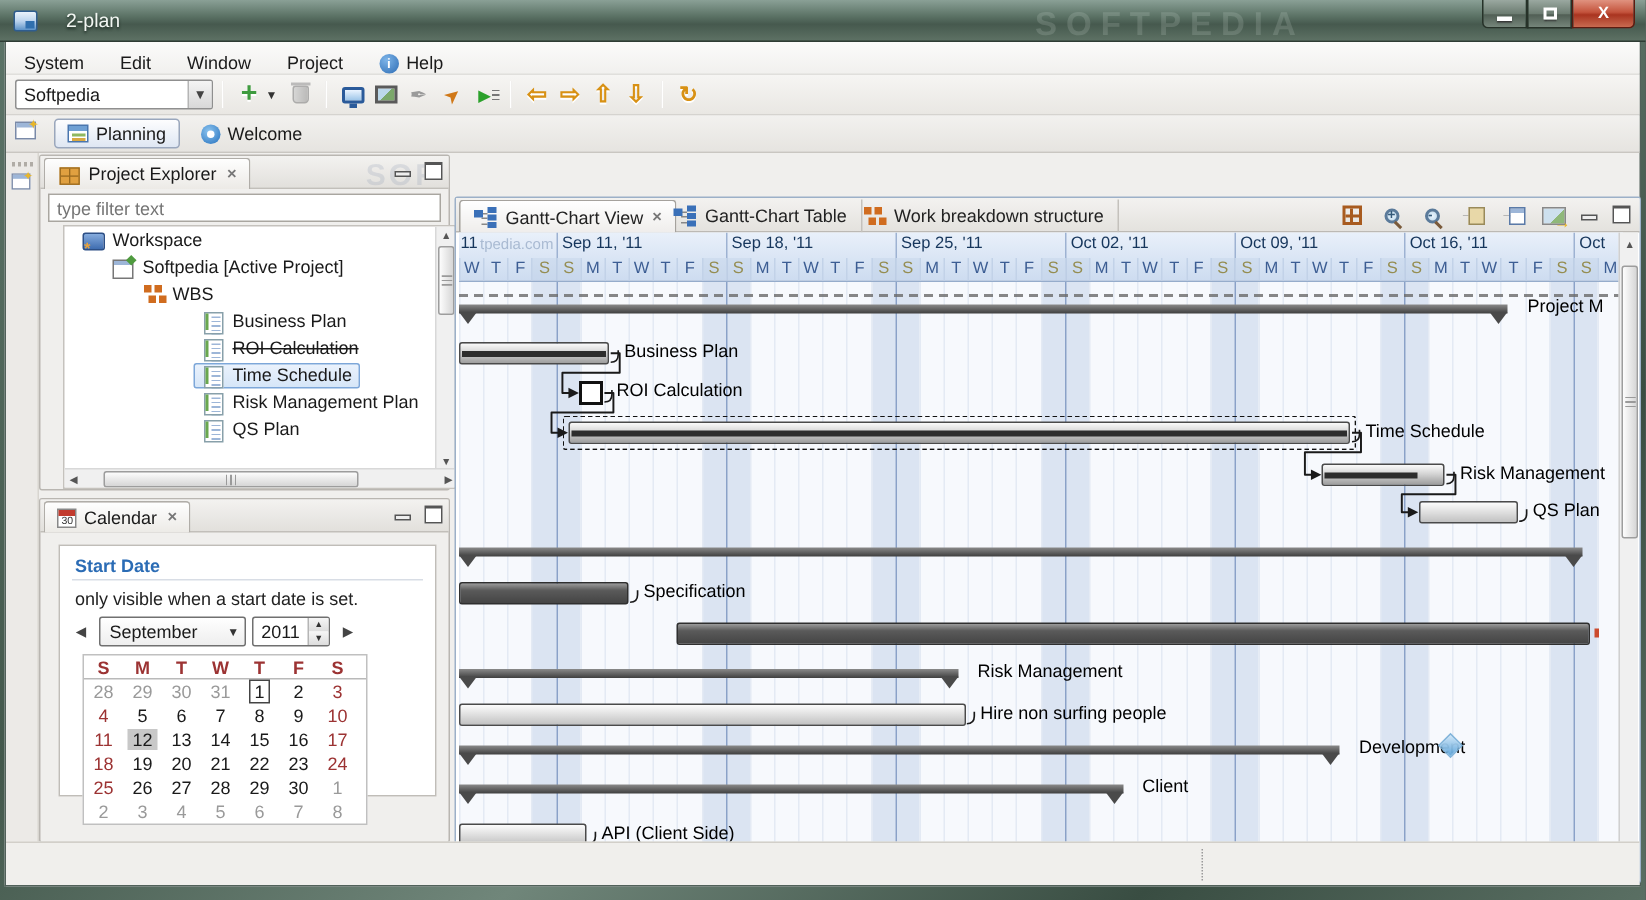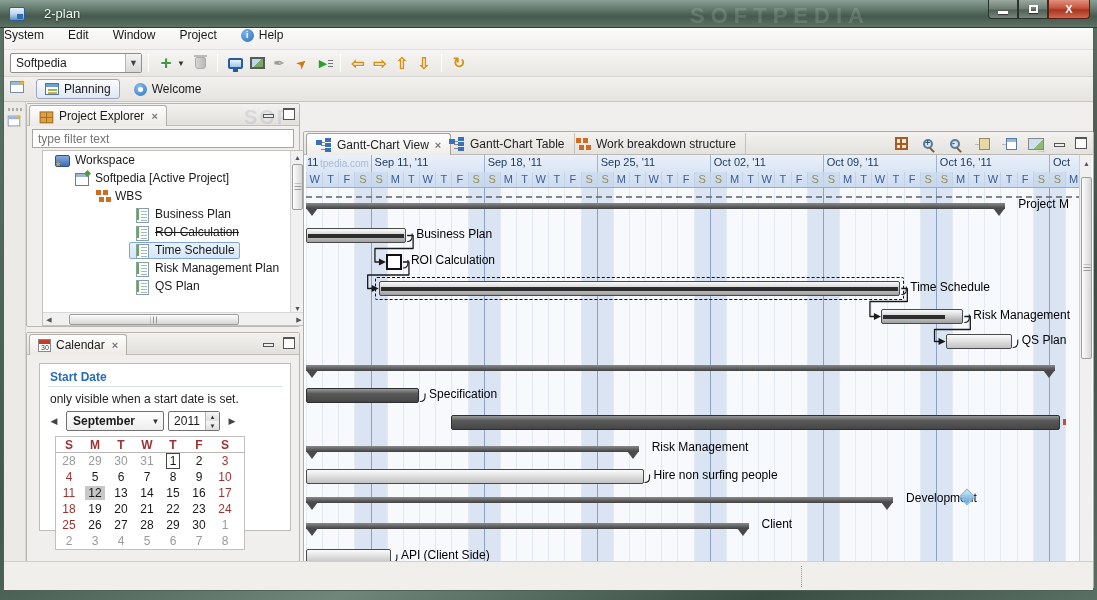--- a/index.html
+++ b/index.html
@@ -21,21 +21,21 @@
     color:#fff; font-size:11px; font-weight:bold; background:linear-gradient(180deg,#9aa8a0 0%,#6d7d72 50%,#515f55 55%,#75857a 100%); }
   .wb-min { border-radius:0 0 0 4px; }
   .wb-close { width:42px; border-radius:0 0 4px 0;
     background:linear-gradient(180deg,#e0927f 0%,#c4543d 45%,#a93420 55%,#c96a50 100%); border-color:#5e1b10; }
   .wb .glyph-min { width:10px; height:3px; background:#fff; margin-top:6px; box-shadow:0 1px 1px #333; }
   .wb .glyph-max { width:9px; height:8px; border:2px solid #fff; box-shadow:0 1px 1px #333; }
   
   .client { position:absolute; left:3px; top:28px; width:1091px; height:563px; background:#f0efed; border:1px solid #51615a; border-top:none; }
   
   .menubar { position:absolute; left:0; top:0; width:100%; height:22px; background:linear-gradient(180deg,#fbfbfa,#f1f0ee);
-    border-bottom:1px solid #e0dfdc; display:flex; align-items:flex-start; gap:24px; }
+    border-bottom:1px solid #e0dfdc; display:flex; align-items:flex-end; gap:24px; padding-left:12px; }
   .menu-item { cursor:default; display:flex; align-items:center; gap:5px; }
   .info-icon { width:13px; height:13px; border-radius:50%; background:radial-gradient(circle at 35% 30%,#7db4e8,#2d6cb4);
     color:#fff; font-size:9px; font-weight:bold; display:flex; align-items:center; justify-content:center; }
   
   .toolbar { position:absolute; left:0; top:22px; width:100%; height:27px; background:linear-gradient(180deg,#f6f5f3,#e9e7e3);
     border-bottom:1px solid #d5d3cf; display:flex; align-items:center; padding-left:6px; }
   .tsep { width:1px; height:18px; margin:0 6px; background:#cfccc7; border-right:1px solid #fff; }
   .combo { width:132px; height:20px; background:#fff; border:1px solid #8f8f8f; border-radius:2px; display:flex; align-items:center; }
   .combo .val { flex:1; padding-left:5px; }
   .combo .drop { width:16px; height:100%; display:flex; align-items:center; justify-content:center; color:#444; font-size:9px;
@@ -120,21 +120,21 @@
   .cal-icon { width:13px; height:13px; border:1px solid #888; background:#fff; position:relative; }
   .cal-icon::before { content:""; position:absolute; left:0; top:0; right:0; height:4px; background:#c23b2e; }
   .cal-icon::after { content:"30"; position:absolute; left:2px; bottom:0; font-size:7px; color:#333; }
   .groupbox { position:absolute; left:12px; top:30px; width:252px; height:168px; background:#fff; border:1px solid #c0bdb8; }
   .gb-title { position:absolute; left:10px; top:6px; color:#2b6cb5; font-weight:bold; }
   .gb-rule { position:absolute; left:8px; top:22px; right:8px; height:1px; background:#d8dde5; }
   .gb-desc { position:absolute; left:10px; top:28px; color:#222; }
   .cal-nav { position:absolute; left:6px; top:46px; width:240px; height:22px; display:flex; align-items:center; gap:4px; }
   .nav-arrow { width:16px; height:18px; display:flex; align-items:center; justify-content:center; color:#444; font-size:9px; }
   .month-combo { width:98px; height:20px; border:1px solid #707070; border-radius:2px; background:linear-gradient(180deg,#fff,#eee);
-    display:flex; align-items:center;font-weight:bold; }
+    display:flex; align-items:center; }
   .month-combo .val { flex:1; padding-left:6px; }
   .month-combo .drop { width:15px; color:#333; font-size:8px; text-align:center; }
   .year-spin { width:52px; height:20px; border:1px solid #707070; border-radius:2px; background:#fff; display:flex; align-items:center; }
   .year-spin .val { flex:1; text-align:center; }
   .spin-btns { width:14px; height:100%; display:flex; flex-direction:column; border-left:1px solid #b5b5b5; }
   .spin-btns span { flex:1; font-size:6px; color:#333; display:flex; align-items:center; justify-content:center; background:linear-gradient(180deg,#f6f6f6,#ddd); }
   .calgrid { position:absolute; left:15px; top:72px; width:190px; height:114px; border:1px solid #c0c0c0; background:#fff; }
   .calrow { display:flex; height:16px; }
   .calrow.hdr { border-bottom:1px solid #b9b9b9; font-weight:bold; }
   .calcell { width:26px; text-align:center; line-height:16px; font-size:12px; position:relative; }

